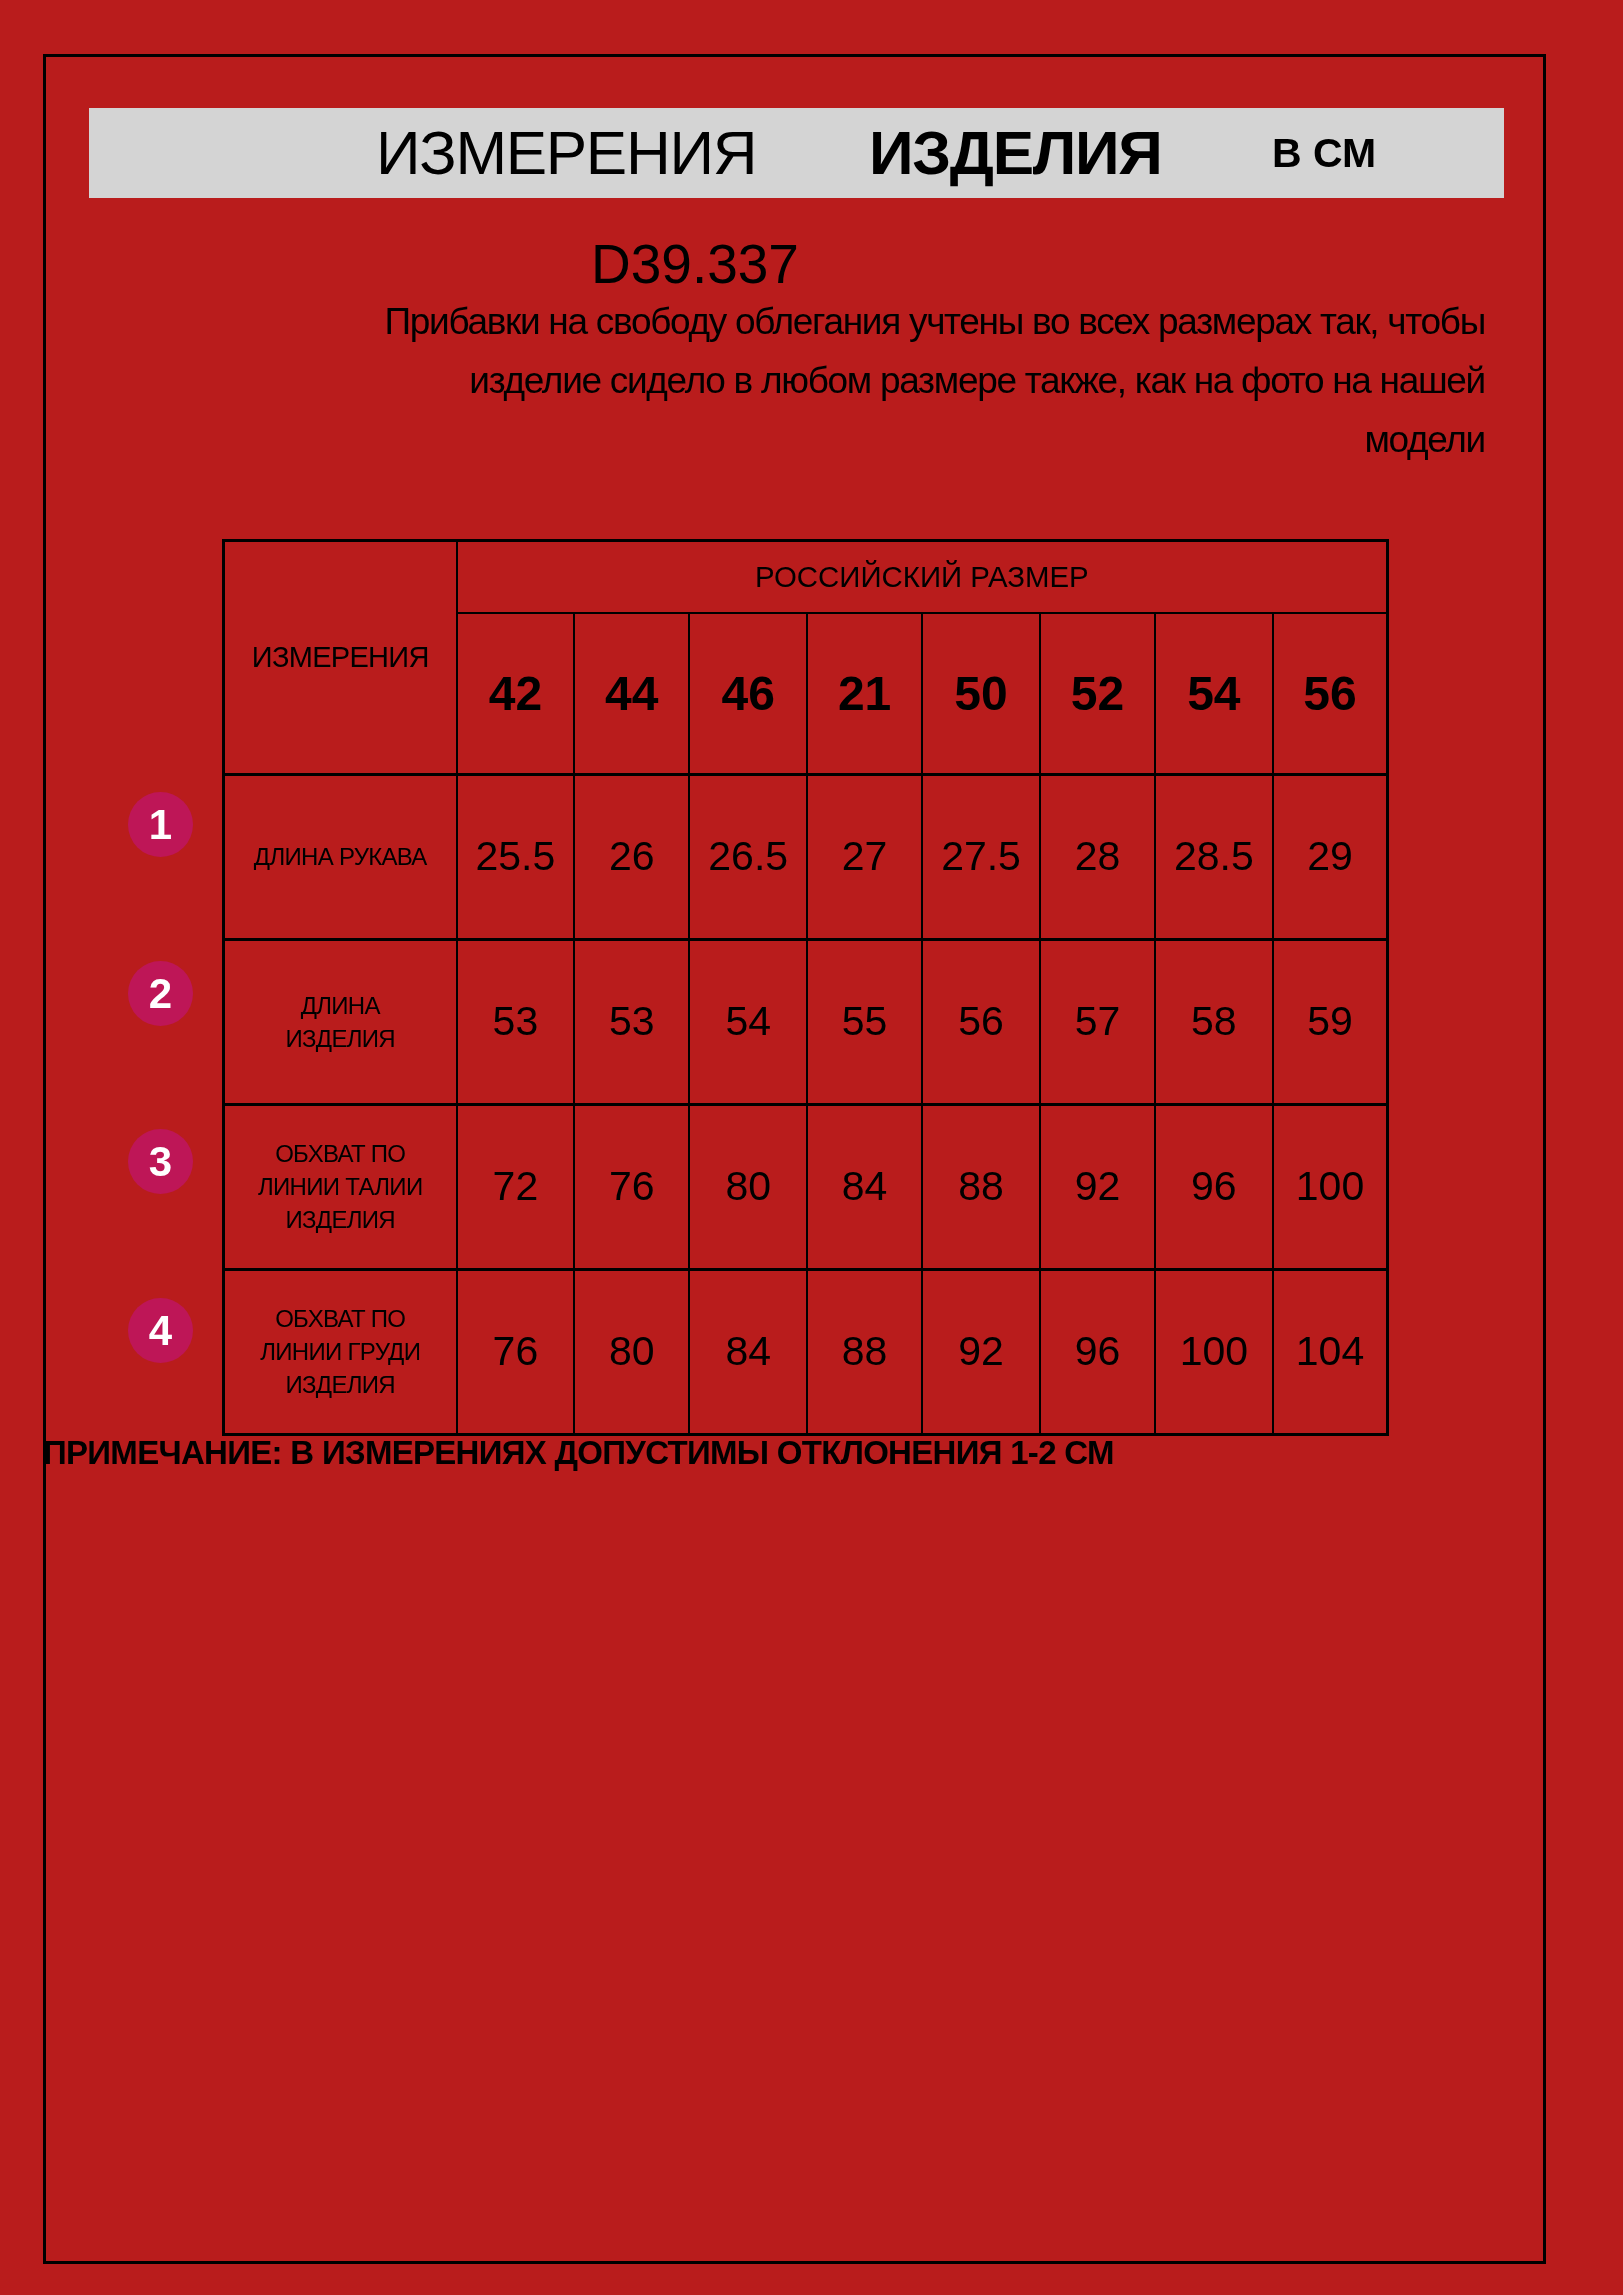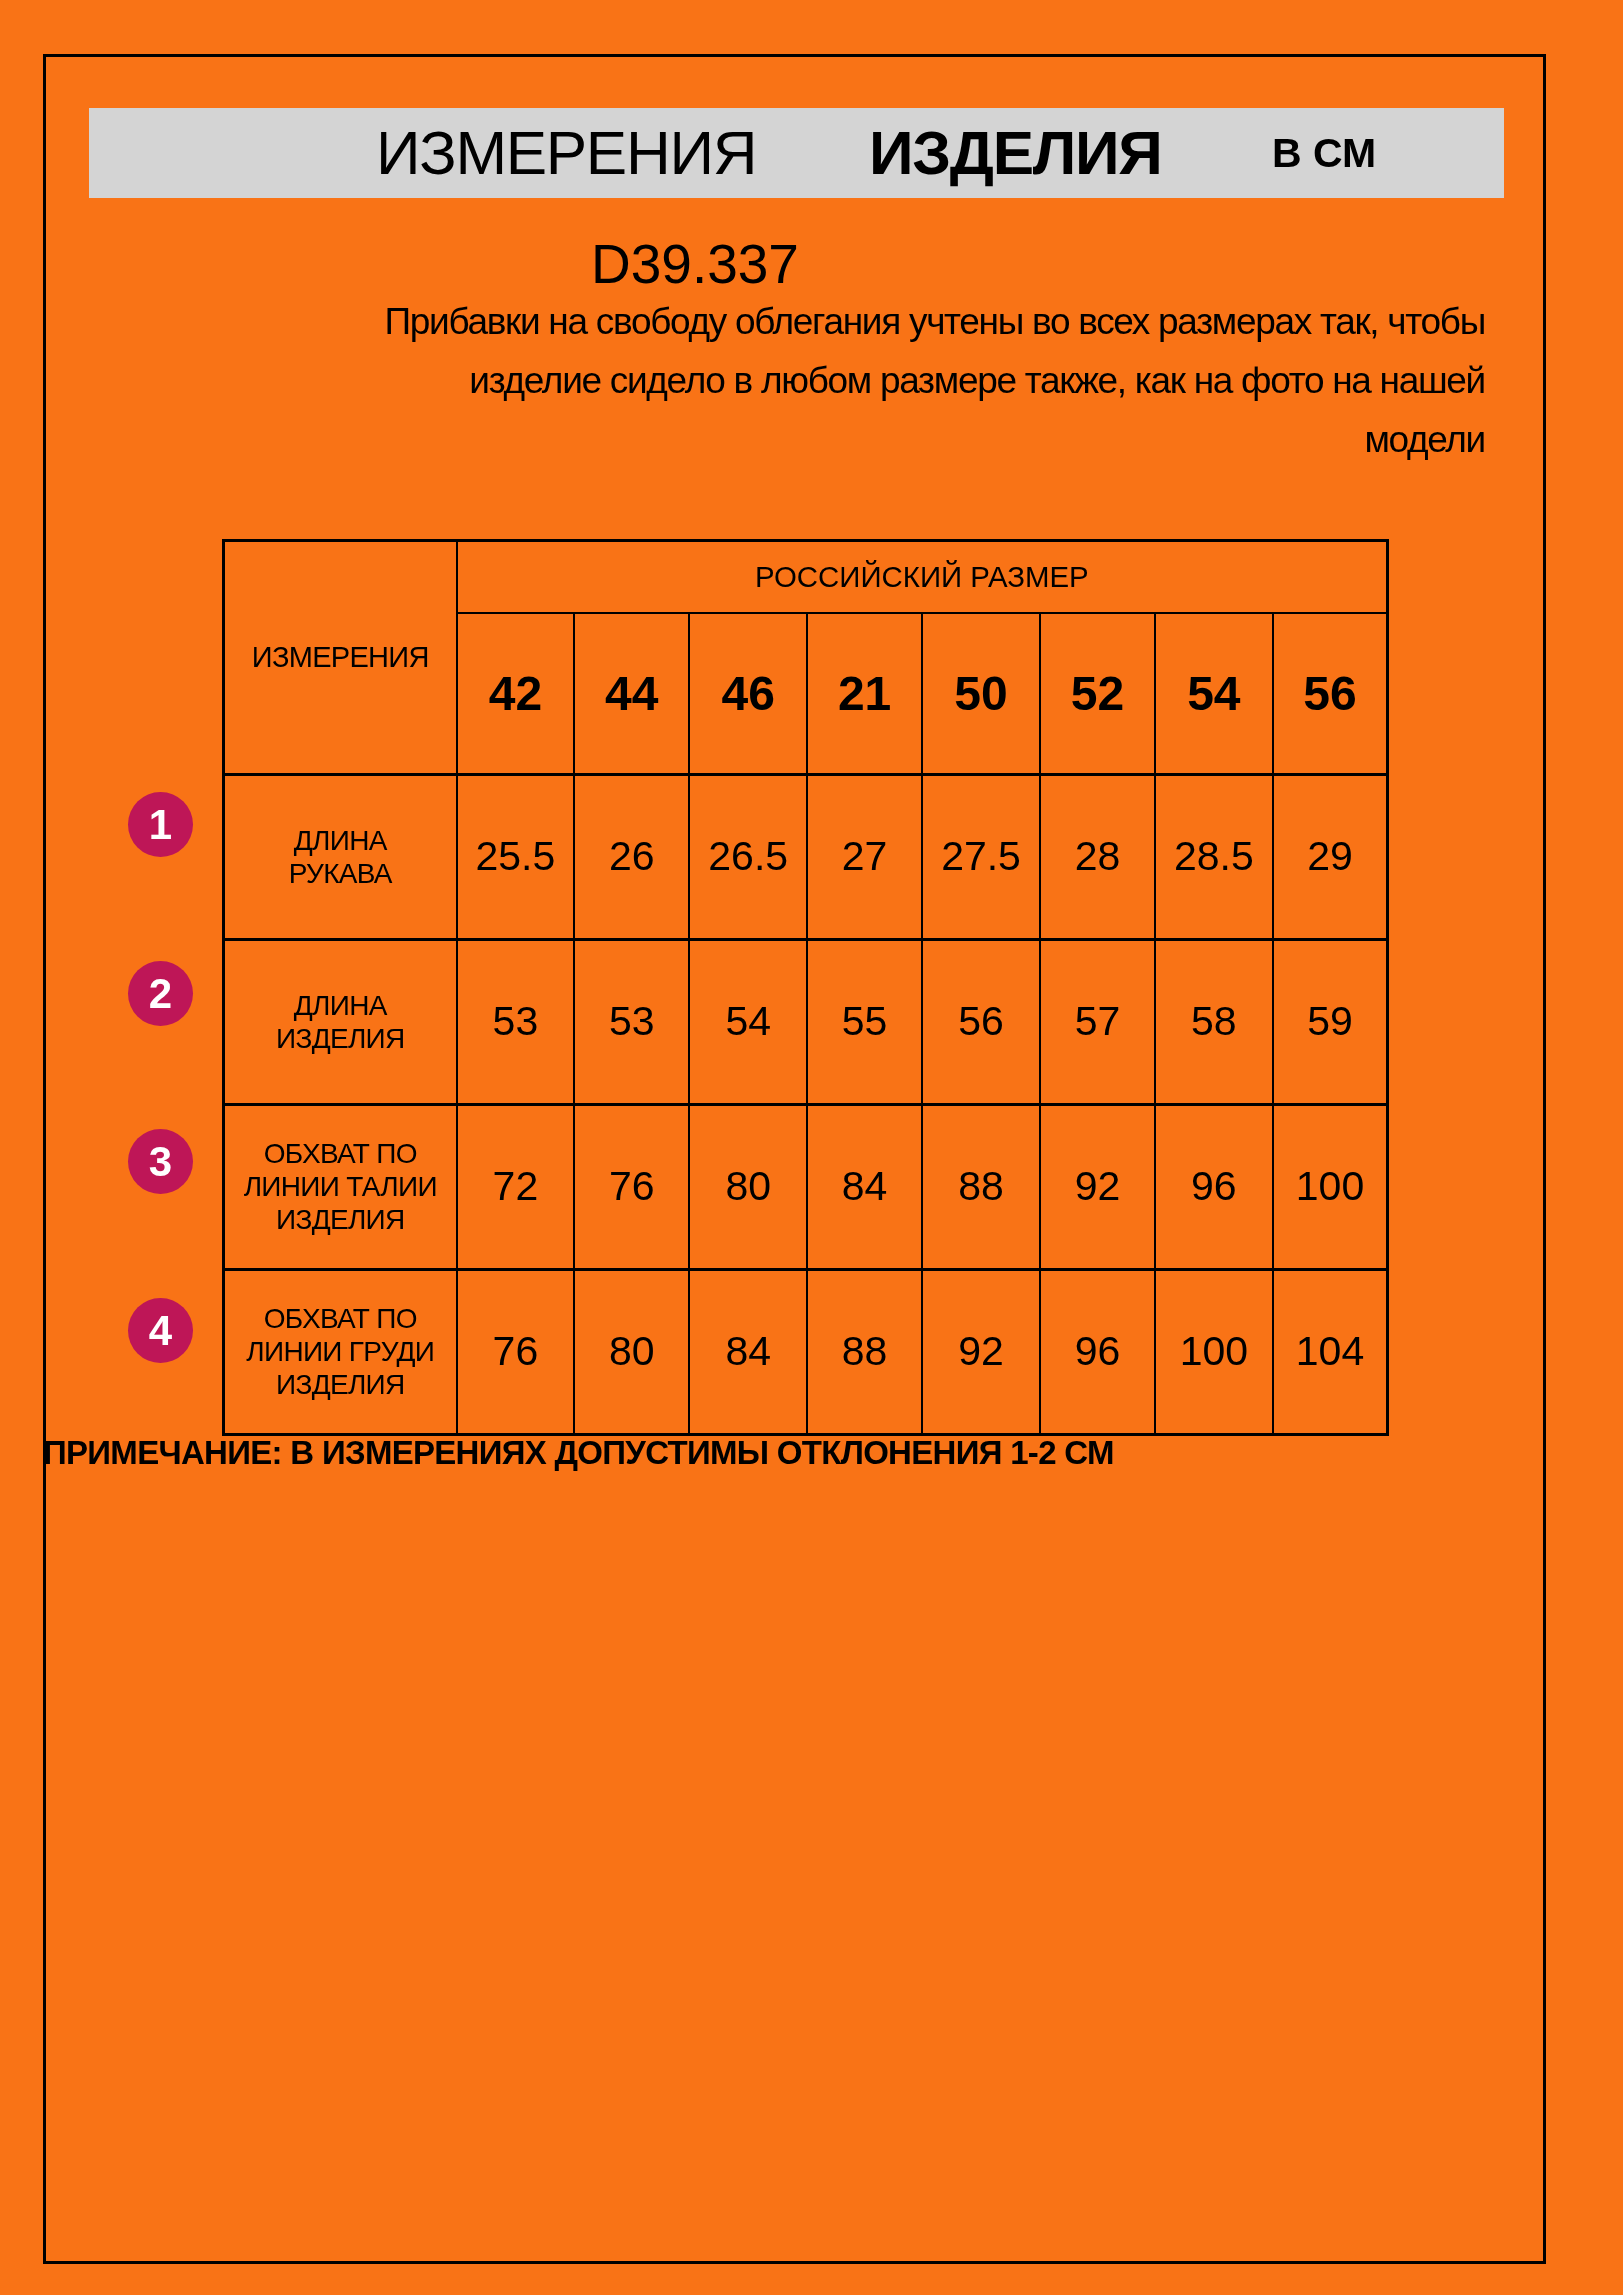--- a/index.html
+++ b/index.html
@@ -1,17 +1,17 @@
 <!DOCTYPE html>
 <html style="font-size:10.5px"><head>
 <meta charset="utf-8">
 <style>
   html,body{margin:0;padding:0;background:#ffffff;}
   body{width:1623px;height:2295px;font-family:"Liberation Sans",sans-serif;color:#000;}
-  .page{position:relative;width:1623px;height:2295px;background:#f97316;overflow:hidden;}
+  .page{position:relative;width:1623px;height:2295px;background:#b91c1c;overflow:hidden;}
 
   
   .frame{position:absolute;left:43px;top:54px;width:1497px;height:2204px;border:3.3px solid #000;}
 
   
   .title-band{position:absolute;left:89px;top:108px;width:1415px;height:90px;background:#d4d4d4;}
   .title-band span{position:absolute;top:0;height:90px;line-height:90px;white-space:nowrap;}
   .t-measure{left:287px;font-size:62px;font-weight:400;letter-spacing:-1.3px;}
   .t-product{left:780px;font-size:62px;font-weight:700;letter-spacing:-1.3px;}
   .t-units{left:1183px;font-size:41px;font-weight:700;}
@@ -28,21 +28,21 @@
   .size-table td{border:2px solid #000;text-align:center;vertical-align:middle;padding:18px;}
   .col-label{width:233px;}
   .col-size{width:115px;}
   .r-group{height:33px;}
   .group-cell{font-size:29.4px;font-weight:400;border-bottom:3.3px solid #000;letter-spacing:0px;}
   .label-cell{font-size:29px;letter-spacing:-0.7px;}
   .r-sizes{height:161px;}
   .size-cell{font-size:48px;font-weight:700;margin-left:37px;}
   .r-data{height:165px;}
   .r-data td{border-top:3.9px solid #000;}
-  .row-label{font-size:28px;line-height:33px;white-space:pre-line;letter-spacing:-0.7px;margin-top:23px;}
+  .row-label{font-size:24px;line-height:33px;white-space:pre-line;letter-spacing:-0.7px;margin-top:23px;}
   .val{font-size:41px;font-weight:400;}
 
   
   .badge{position:absolute;left:128px;width:65px;height:65px;border-radius:50%;
          background:#be1657;color:#fff;display:flex;align-items:center;justify-content:center;
          font-size:42px;font-weight:700;}
   .b1{top:792px;} .b2{top:961px;} .b3{top:1129px;} .b4{top:1298px;}
 
   
   .note{position:absolute;left:43px;top:1434px;width:1503px;text-align:left;

